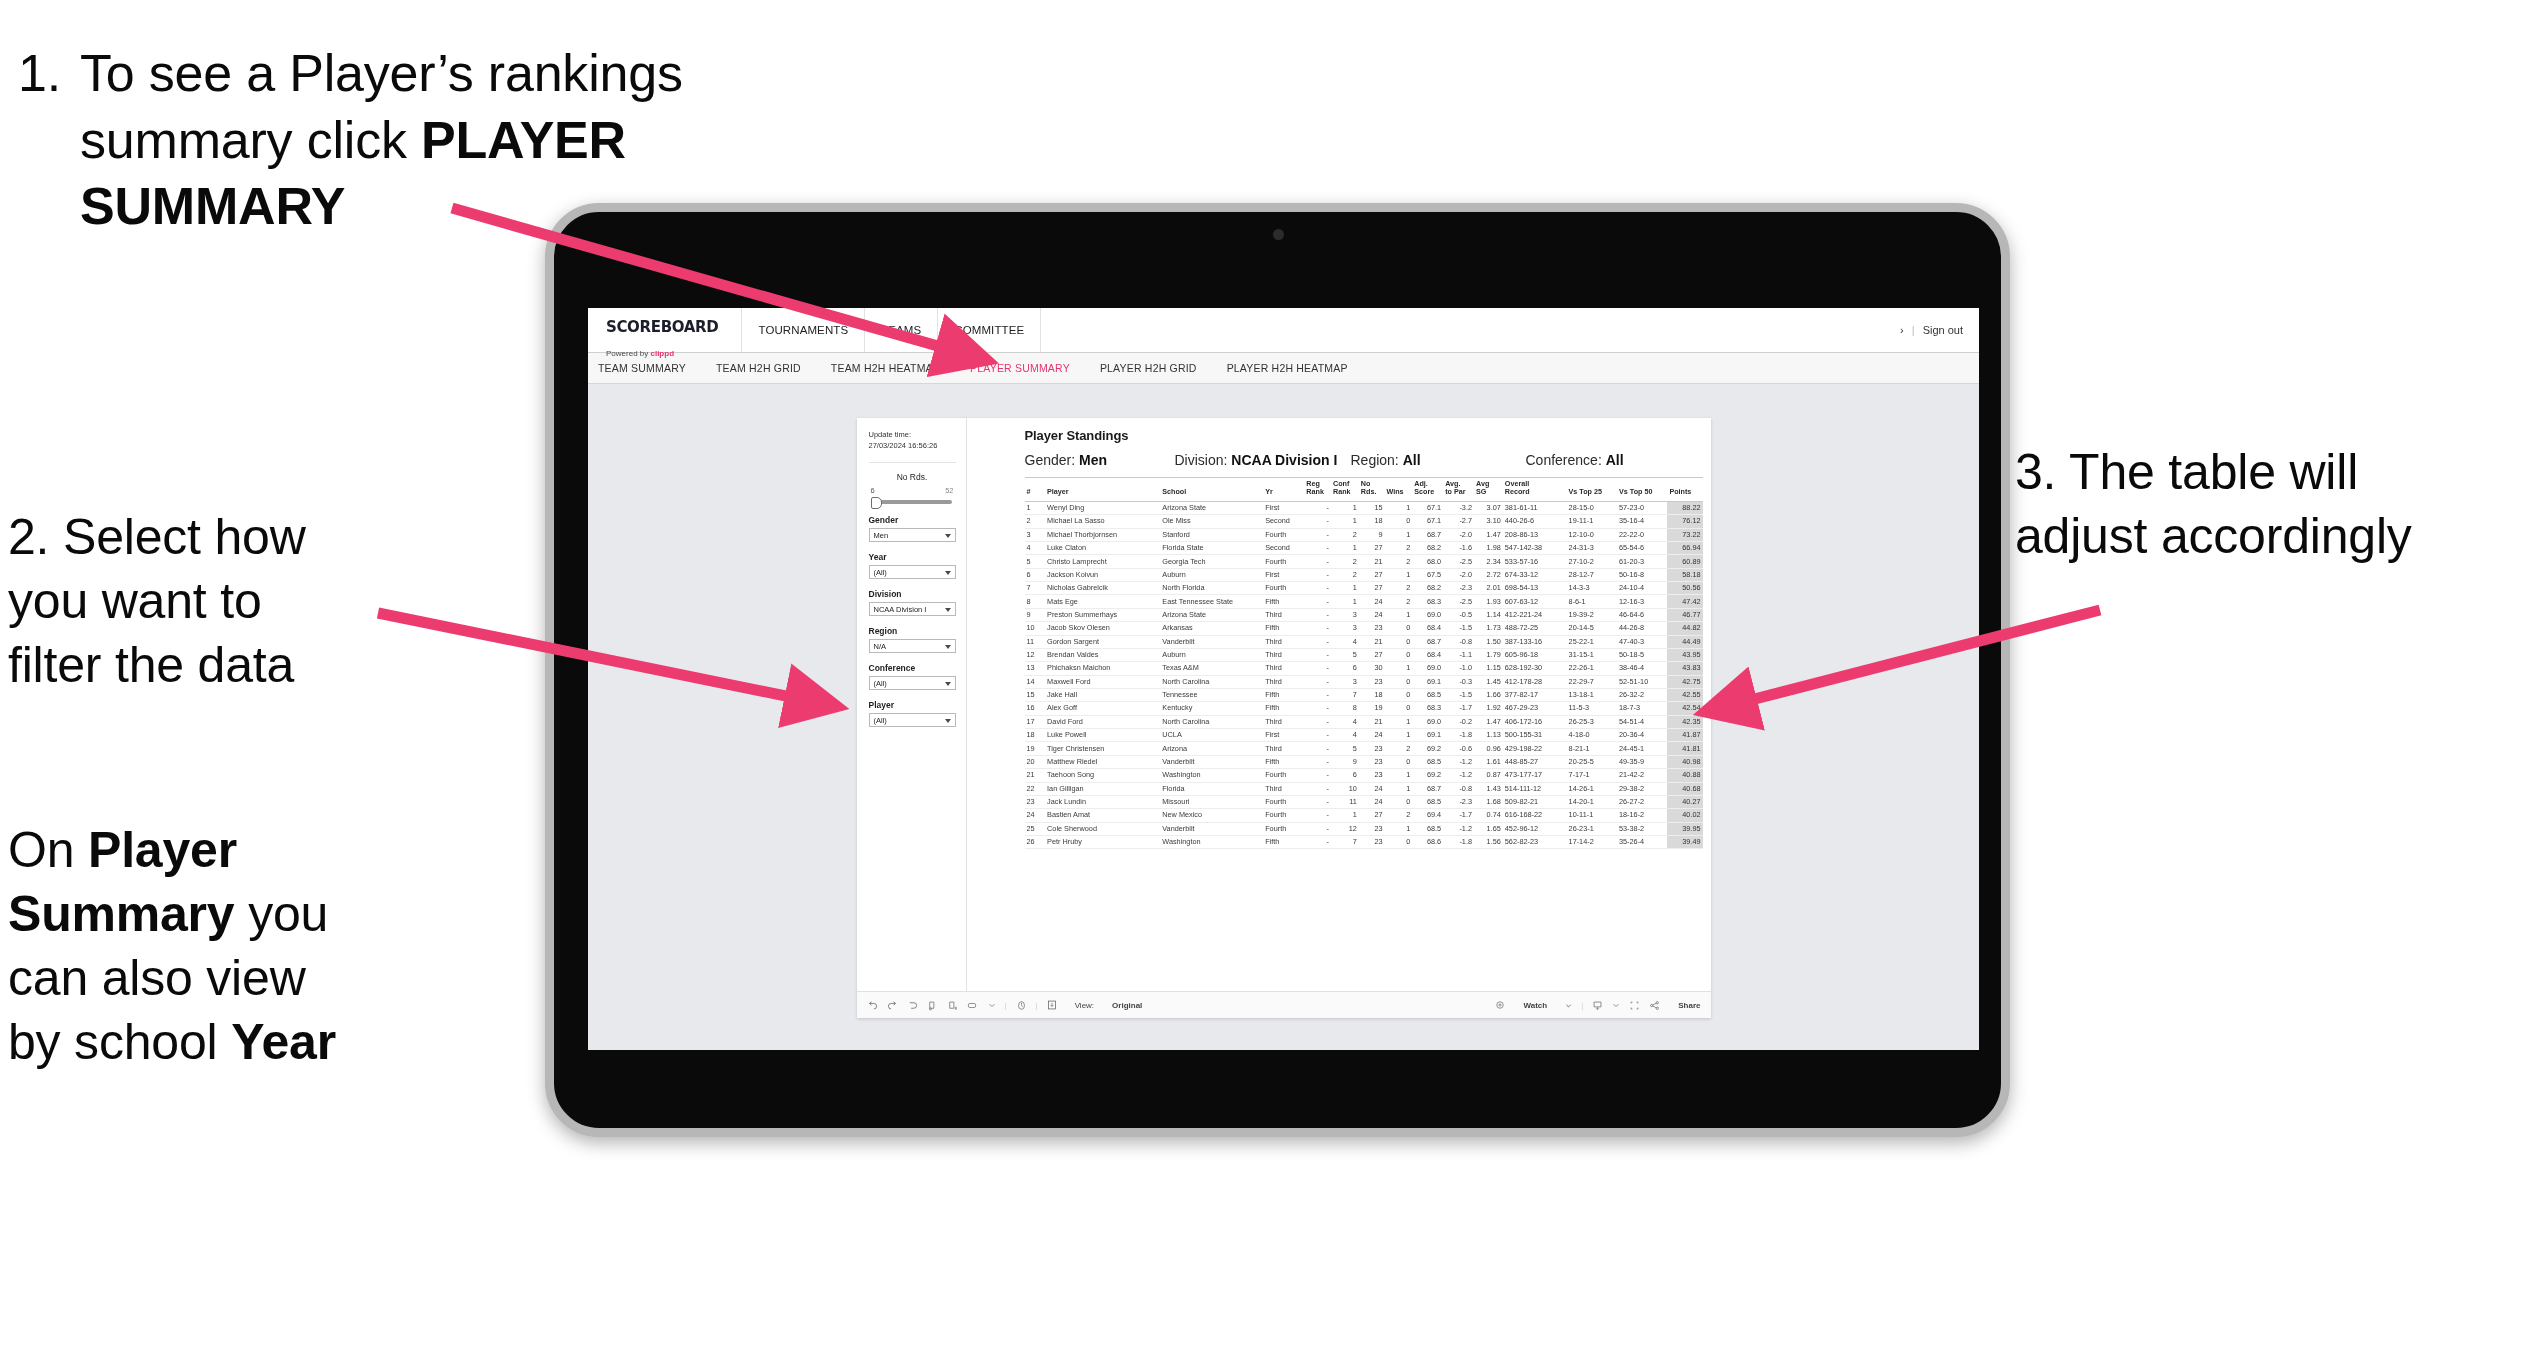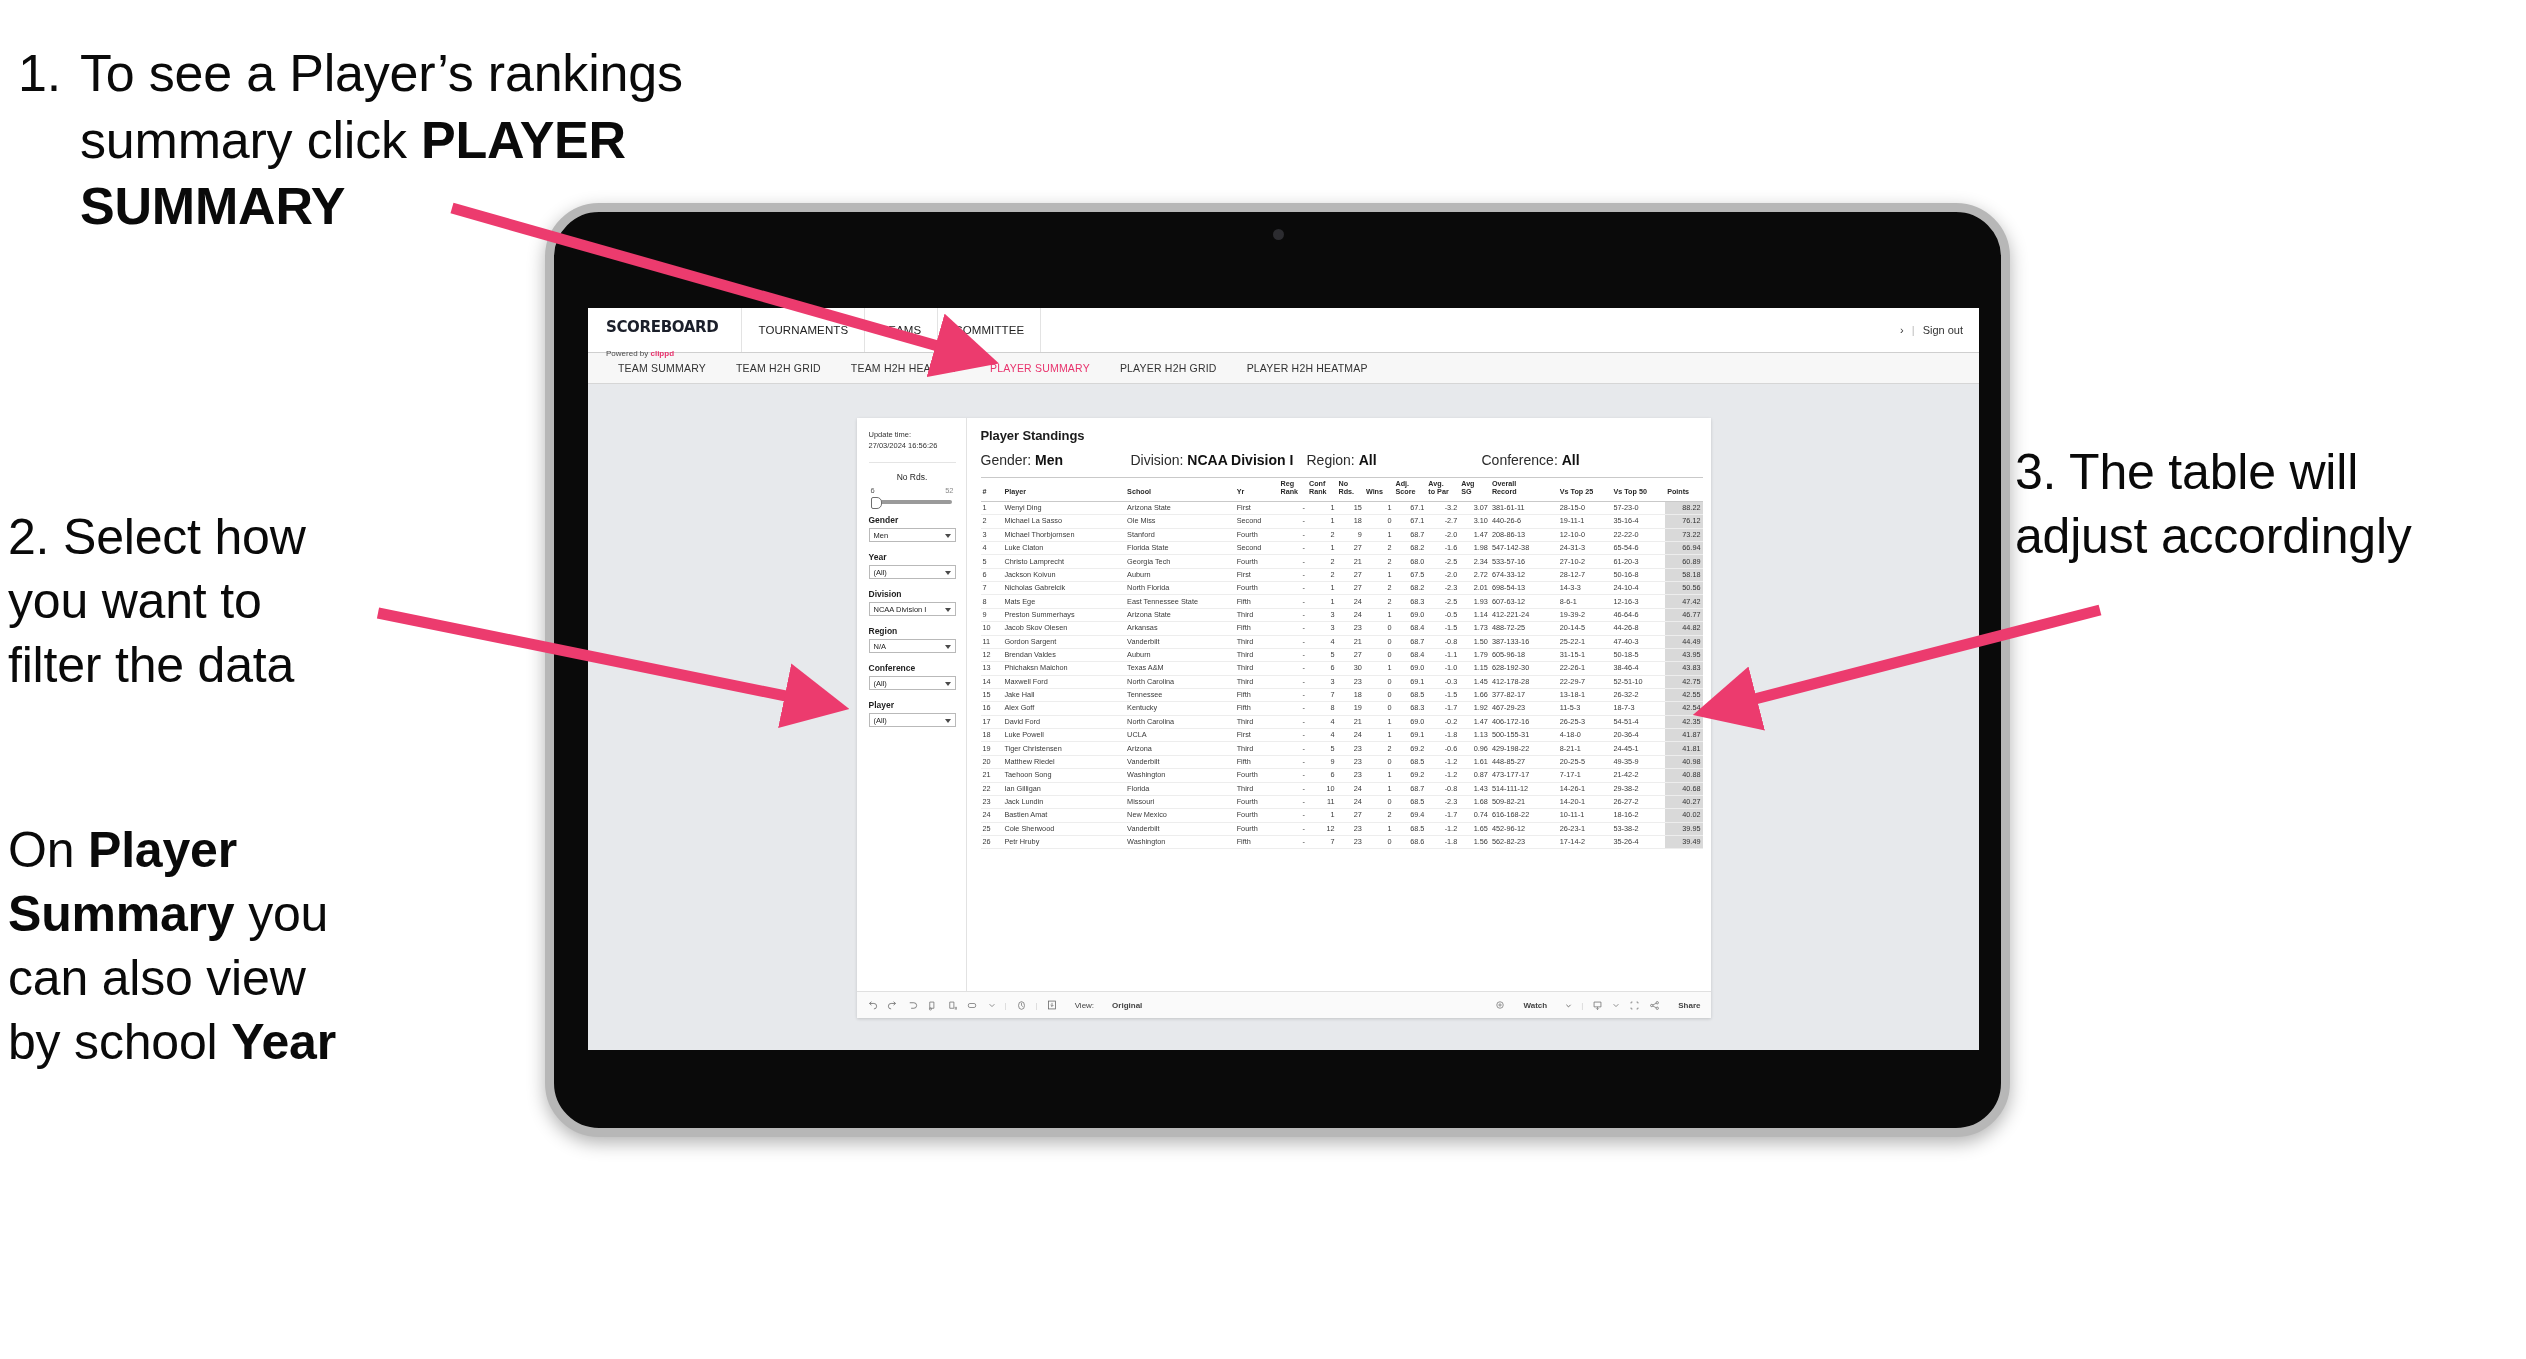--- a/index.html
+++ b/index.html
@@ -115,21 +115,21 @@
     font-size: 11px; color: #333;
   }
   .header-right .divider { color: #bbb; }
 
   
   .subnav {
     display: flex; align-items: center;
     height: 30px;
     background: #f7f7f7;
     border-bottom: 1px solid #d6d6d6;
-    padding-left: 30px;
+    padding-left: 10px;
     gap: 30px;
   }
   .subnav-item {
     font-size: 10.5px; color: #333; letter-spacing: 0.2px;
     white-space: nowrap;
   }
   .subnav-item.active { color: #e8336d; }
 
   
   .canvas {
@@ -141,21 +141,21 @@
   .viz-card {
     margin: 0 auto;
     width: 854px;
     background: #ffffff;
     box-shadow: 0 1px 3px rgba(0,0,0,0.16);
     display: flex;
     flex-direction: column;
     height: 600px;
     box-sizing: border-box;
   }
-  .viz-body { display: flex; flex: 1; min-height: 0; }
+  .viz-body { display: flex; flex: 1; min-height: 0; gap: 44px; }
 
   
   .filters {
     width: 110px; flex: none;
     border-right: 1px solid #e2e2e2;
     padding: 12px 10px 8px 12px;
     box-sizing: border-box;
     font-size: 8px;
     color: #2a2a2a;
   }

